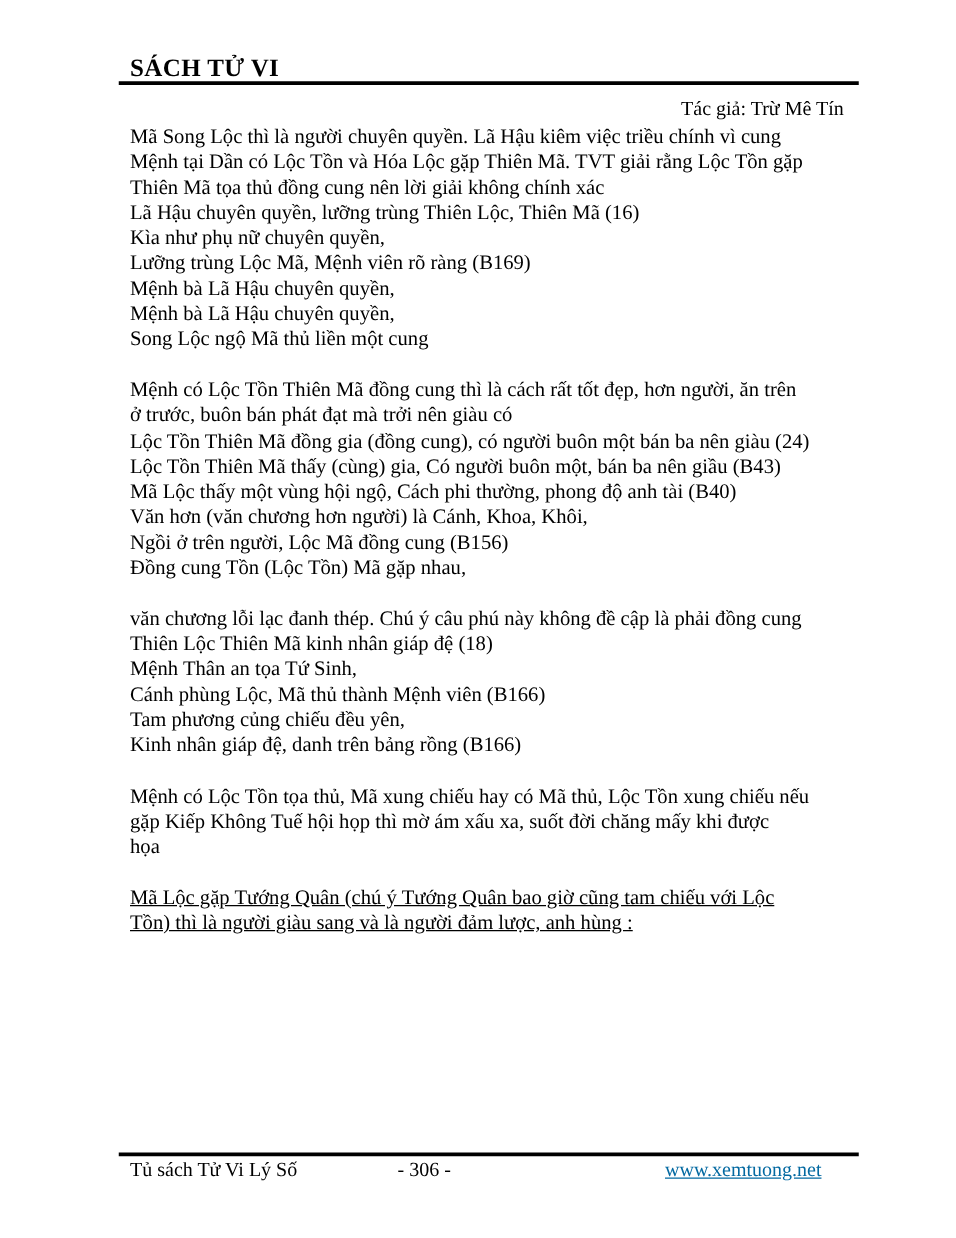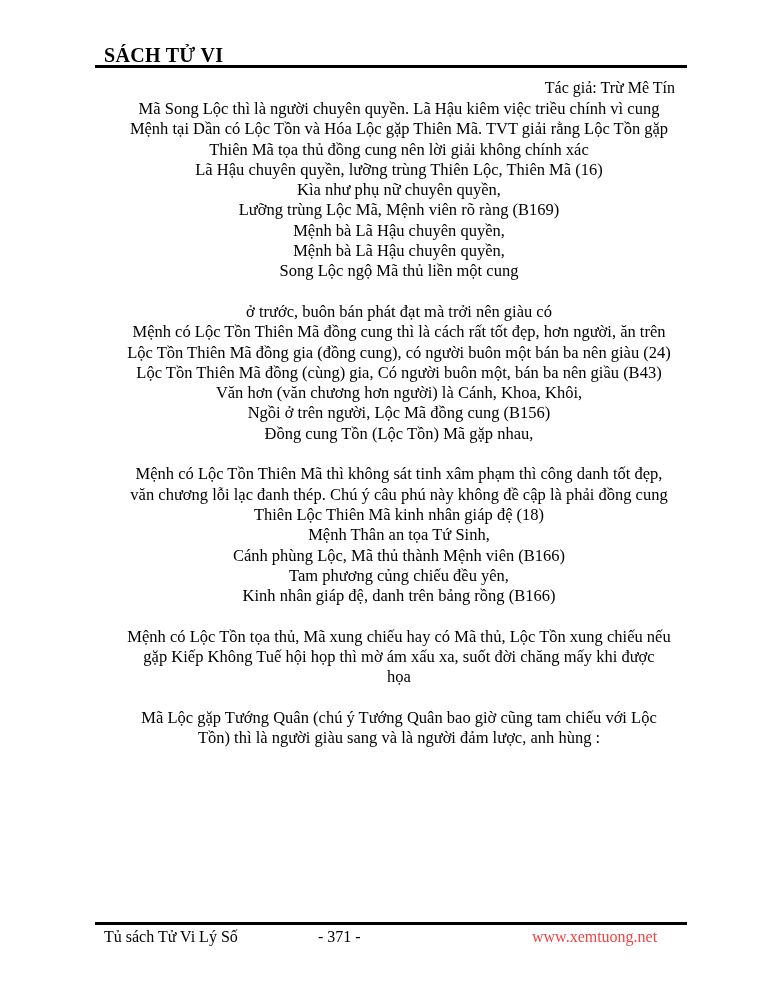--- a/index.html
+++ b/index.html
@@ -45,22 +45,22 @@
   
   .document-body {
     position: absolute;
     left: 104px;
     top: 99px;
     width: 590px;
     font-size: 16.5px;
     line-height: 20.3px;
   }
   .block { margin: 0 0 20.3px 0; }
-  .block:last-child { margin-bottom: 4px; }
-  .line { white-space: nowrap; height: 20.3px; text-align: center; }
+  .block:last-child { margin-bottom: 4px; text-decoration: underline; }
+  .line { white-space: nowrap; height: 20.3px; }
   
   .footer-rule {
     position: absolute;
     left: 95px;
     top: 922px;
     width: 592px;
     height: 2.5px;
     background: #000000;
   }
   .footer-row {
@@ -82,21 +82,22 @@
     position: absolute;
     left: 214px;
     top: 0;
     white-space: nowrap;
   }
   .footer-link {
     position: absolute;
     left: 428px;
     top: 0;
     white-space: nowrap;
-    color: #ef4444;
+    color: #0369a1;
+    text-decoration: underline;
     cursor: pointer;
   }
 </style>
 </head>
 <body>
 
 <div class="page">
 
   <div class="header-left">SÁCH TỬ VI</div>
 
@@ -110,30 +111,30 @@
         <div class="line">Mệnh tại Dần có Lộc Tồn và Hóa Lộc gặp Thiên Mã. TVT giải rằng Lộc Tồn gặp</div>
         <div class="line">Thiên Mã tọa thủ đồng cung nên lời giải không chính xác</div>
         <div class="line">Lã Hậu chuyên quyền, lưỡng trùng Thiên Lộc, Thiên Mã (16)</div>
         <div class="line">Kìa như phụ nữ chuyên quyền,</div>
         <div class="line">Lưỡng trùng Lộc Mã, Mệnh viên rõ ràng (B169)</div>
         <div class="line">Mệnh bà Lã Hậu chuyên quyền,</div>
         <div class="line">Mệnh bà Lã Hậu chuyên quyền,</div>
         <div class="line">Song Lộc ngộ Mã thủ liền một cung</div>
       </div>
       <div class="block">
+        <div class="line">Mệnh có Lộc Tồn Thiên Mã đồng cung thì là cách rất tốt đẹp, hơn người, ăn trên</div>
         <div class="line">ở trước, buôn bán phát đạt mà trởi nên giàu có</div>
-        <div class="line">Mệnh có Lộc Tồn Thiên Mã đồng cung thì là cách rất tốt đẹp, hơn người, ăn trên</div>
         <div class="line">Lộc Tồn Thiên Mã đồng gia (đồng cung), có người buôn một bán ba nên giàu (24)</div>
-        <div class="line">Lộc Tồn Thiên Mã đồng (cùng) gia, Có người buôn một, bán ba nên giầu (B43)</div>
+        <div class="line">Lộc Tồn Thiên Mã thấy (cùng) gia, Có người buôn một, bán ba nên giầu (B43)</div>
+        <div class="line">Mã Lộc thấy một vùng hội ngộ, Cách phi thường, phong độ anh tài (B40)</div>
         <div class="line">Văn hơn (văn chương hơn người) là Cánh, Khoa, Khôi,</div>
         <div class="line">Ngồi ở trên người, Lộc Mã đồng cung (B156)</div>
         <div class="line">Đồng cung Tồn (Lộc Tồn) Mã gặp nhau,</div>
       </div>
       <div class="block">
-        <div class="line">Mệnh có Lộc Tồn Thiên Mã thì không sát tinh xâm phạm thì công danh tốt đẹp,</div>
         <div class="line">văn chương lỗi lạc đanh thép. Chú ý câu phú này không đề cập là phải đồng cung</div>
         <div class="line">Thiên Lộc Thiên Mã kinh nhân giáp đệ (18)</div>
         <div class="line">Mệnh Thân an tọa Tứ Sinh,</div>
         <div class="line">Cánh phùng Lộc, Mã thủ thành Mệnh viên (B166)</div>
         <div class="line">Tam phương củng chiếu đều yên,</div>
         <div class="line">Kinh nhân giáp đệ, danh trên bảng rồng (B166)</div>
       </div>
       <div class="block">
         <div class="line">Mệnh có Lộc Tồn tọa thủ, Mã xung chiếu hay có Mã thủ, Lộc Tồn xung chiếu nếu</div>
         <div class="line">gặp Kiếp Không Tuế hội họp thì mờ ám xấu xa, suốt đời chăng mấy khi được</div>
@@ -142,17 +143,17 @@
       <div class="block">
         <div class="line">Mã Lộc gặp Tướng Quân (chú ý Tướng Quân bao giờ cũng tam chiếu với Lộc</div>
         <div class="line">Tồn) thì là người giàu sang và là người đảm lược, anh hùng :</div>
       </div>
     </div>
 
   <div class="footer-rule"></div>
 
   <div class="footer-row">
     <span class="footer-left">Tủ sách Tử Vi Lý Số</span>
-    <span class="footer-center">- 371 -</span>
+    <span class="footer-center">- 306 -</span>
     <span class="footer-link">www.xemtuong.net</span>
   </div>
 
 </div>
 
 </body></html>

